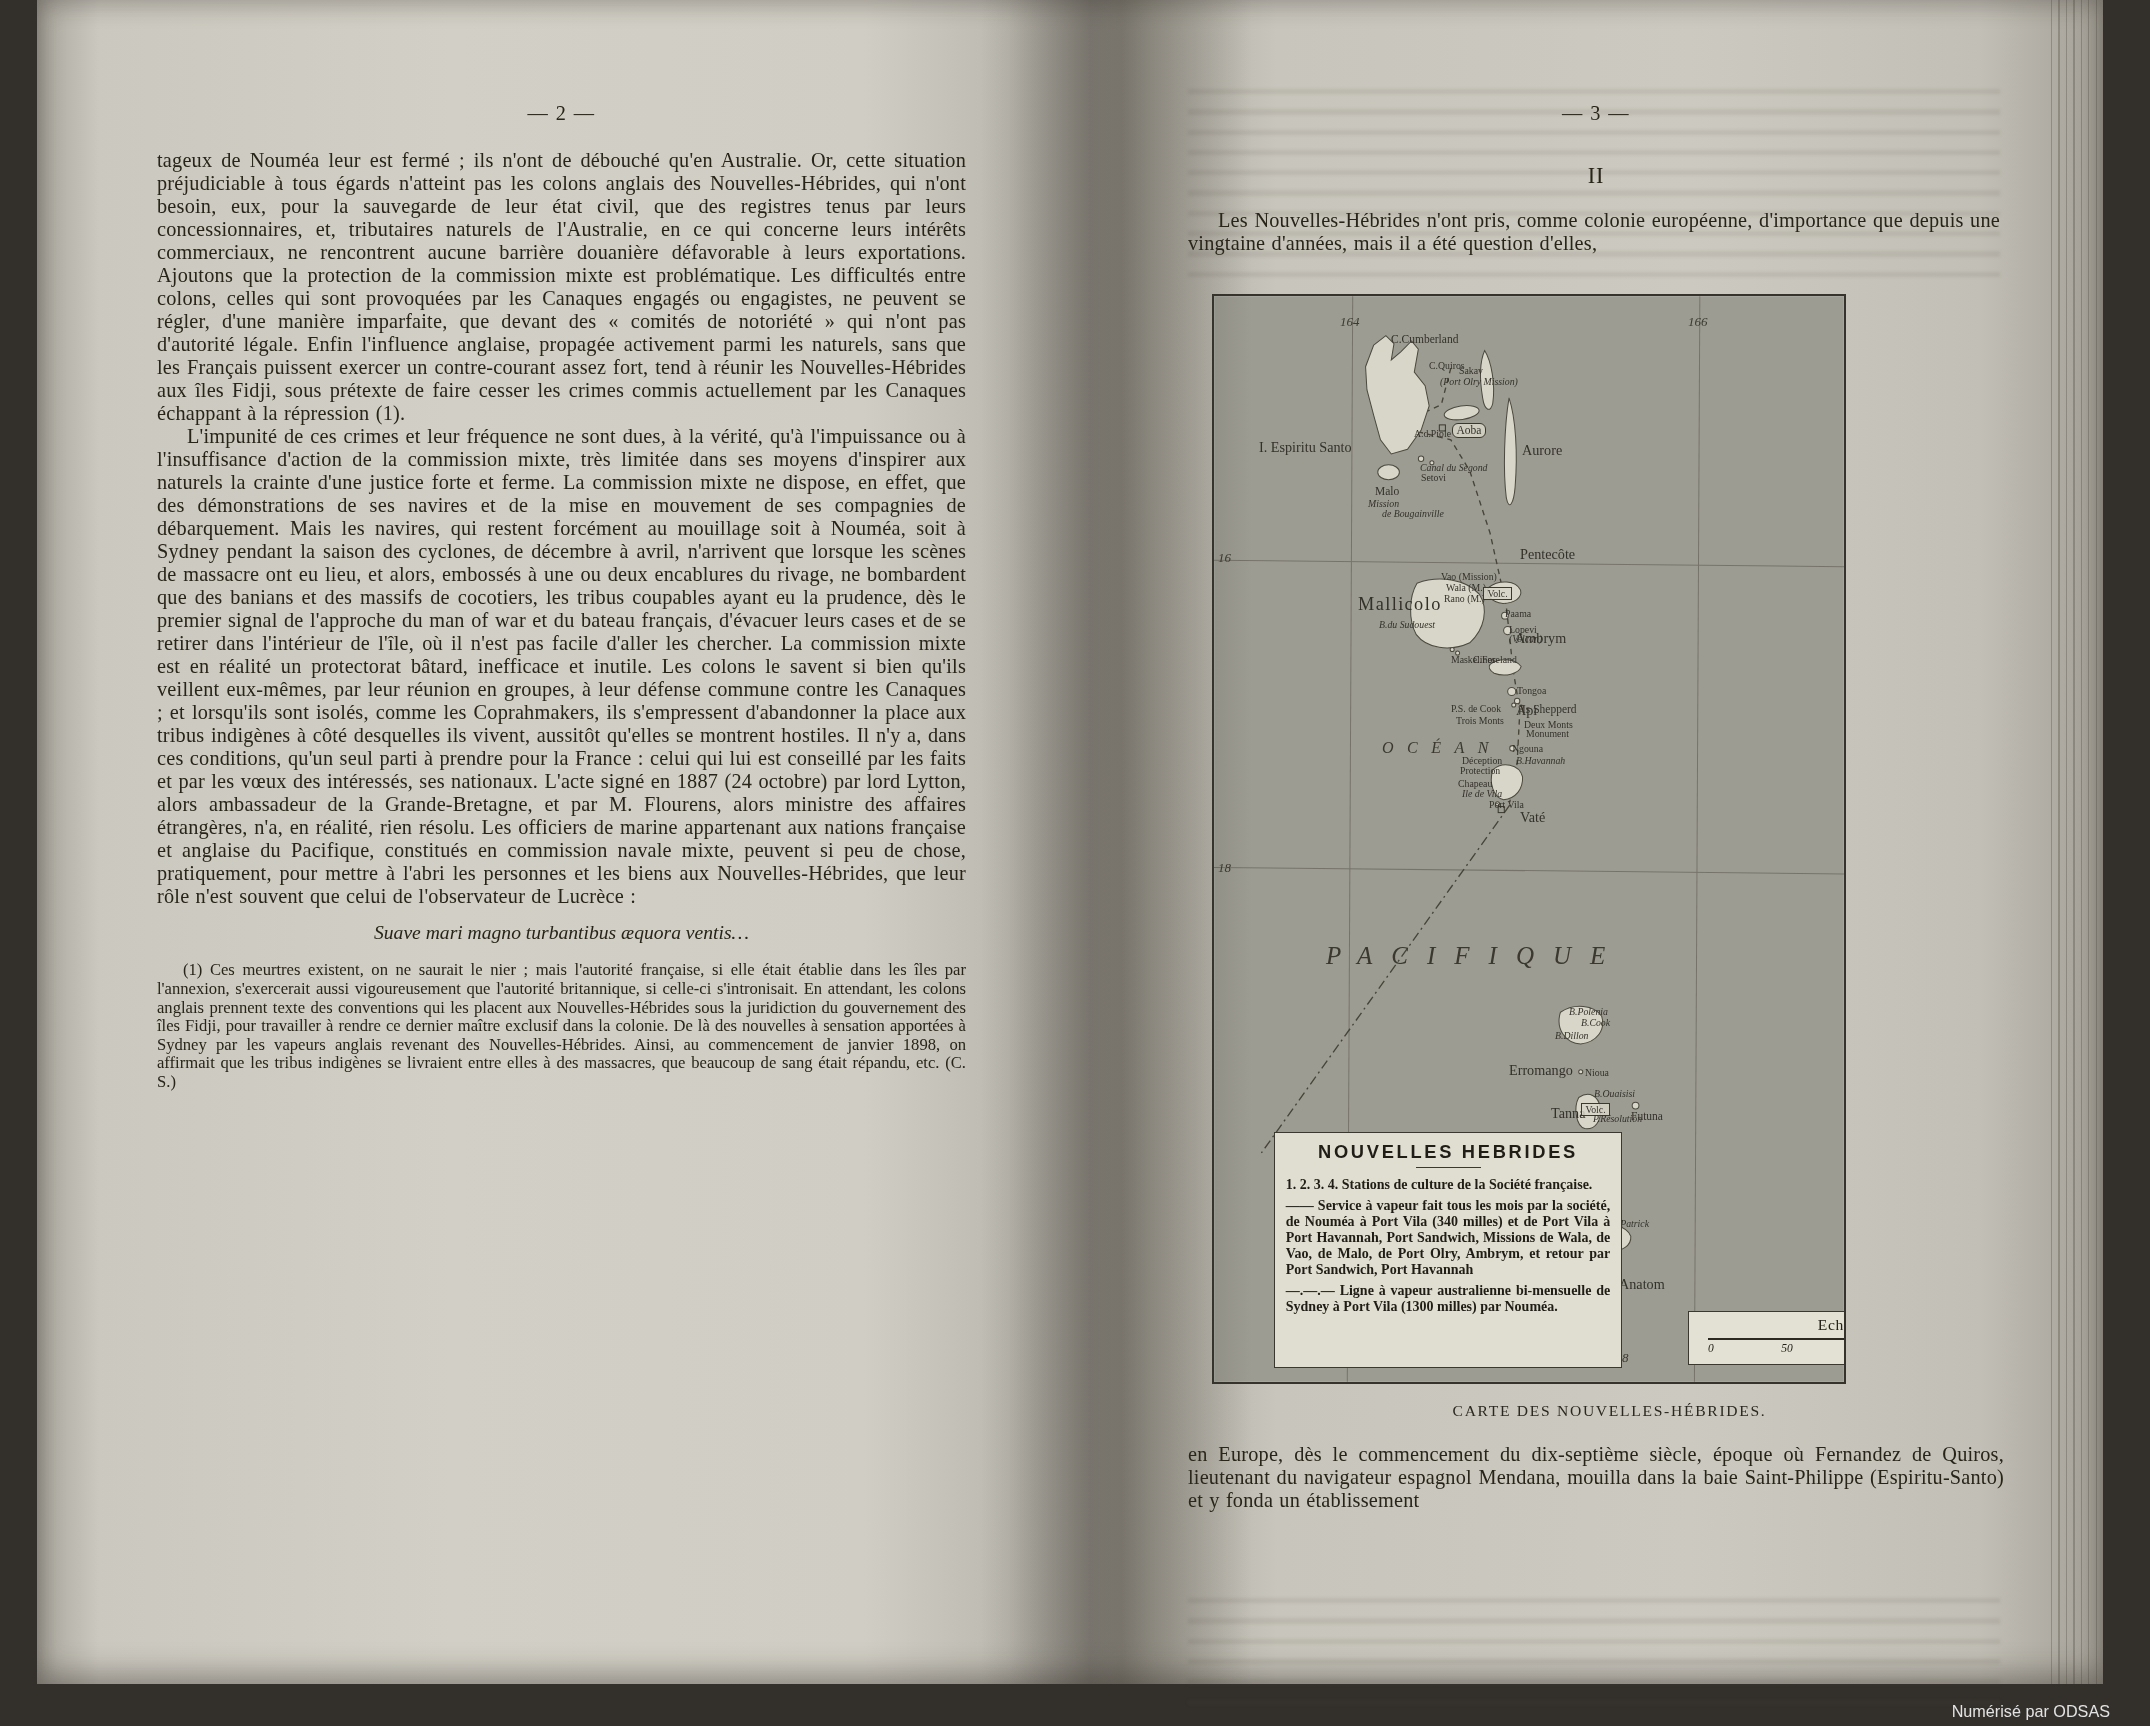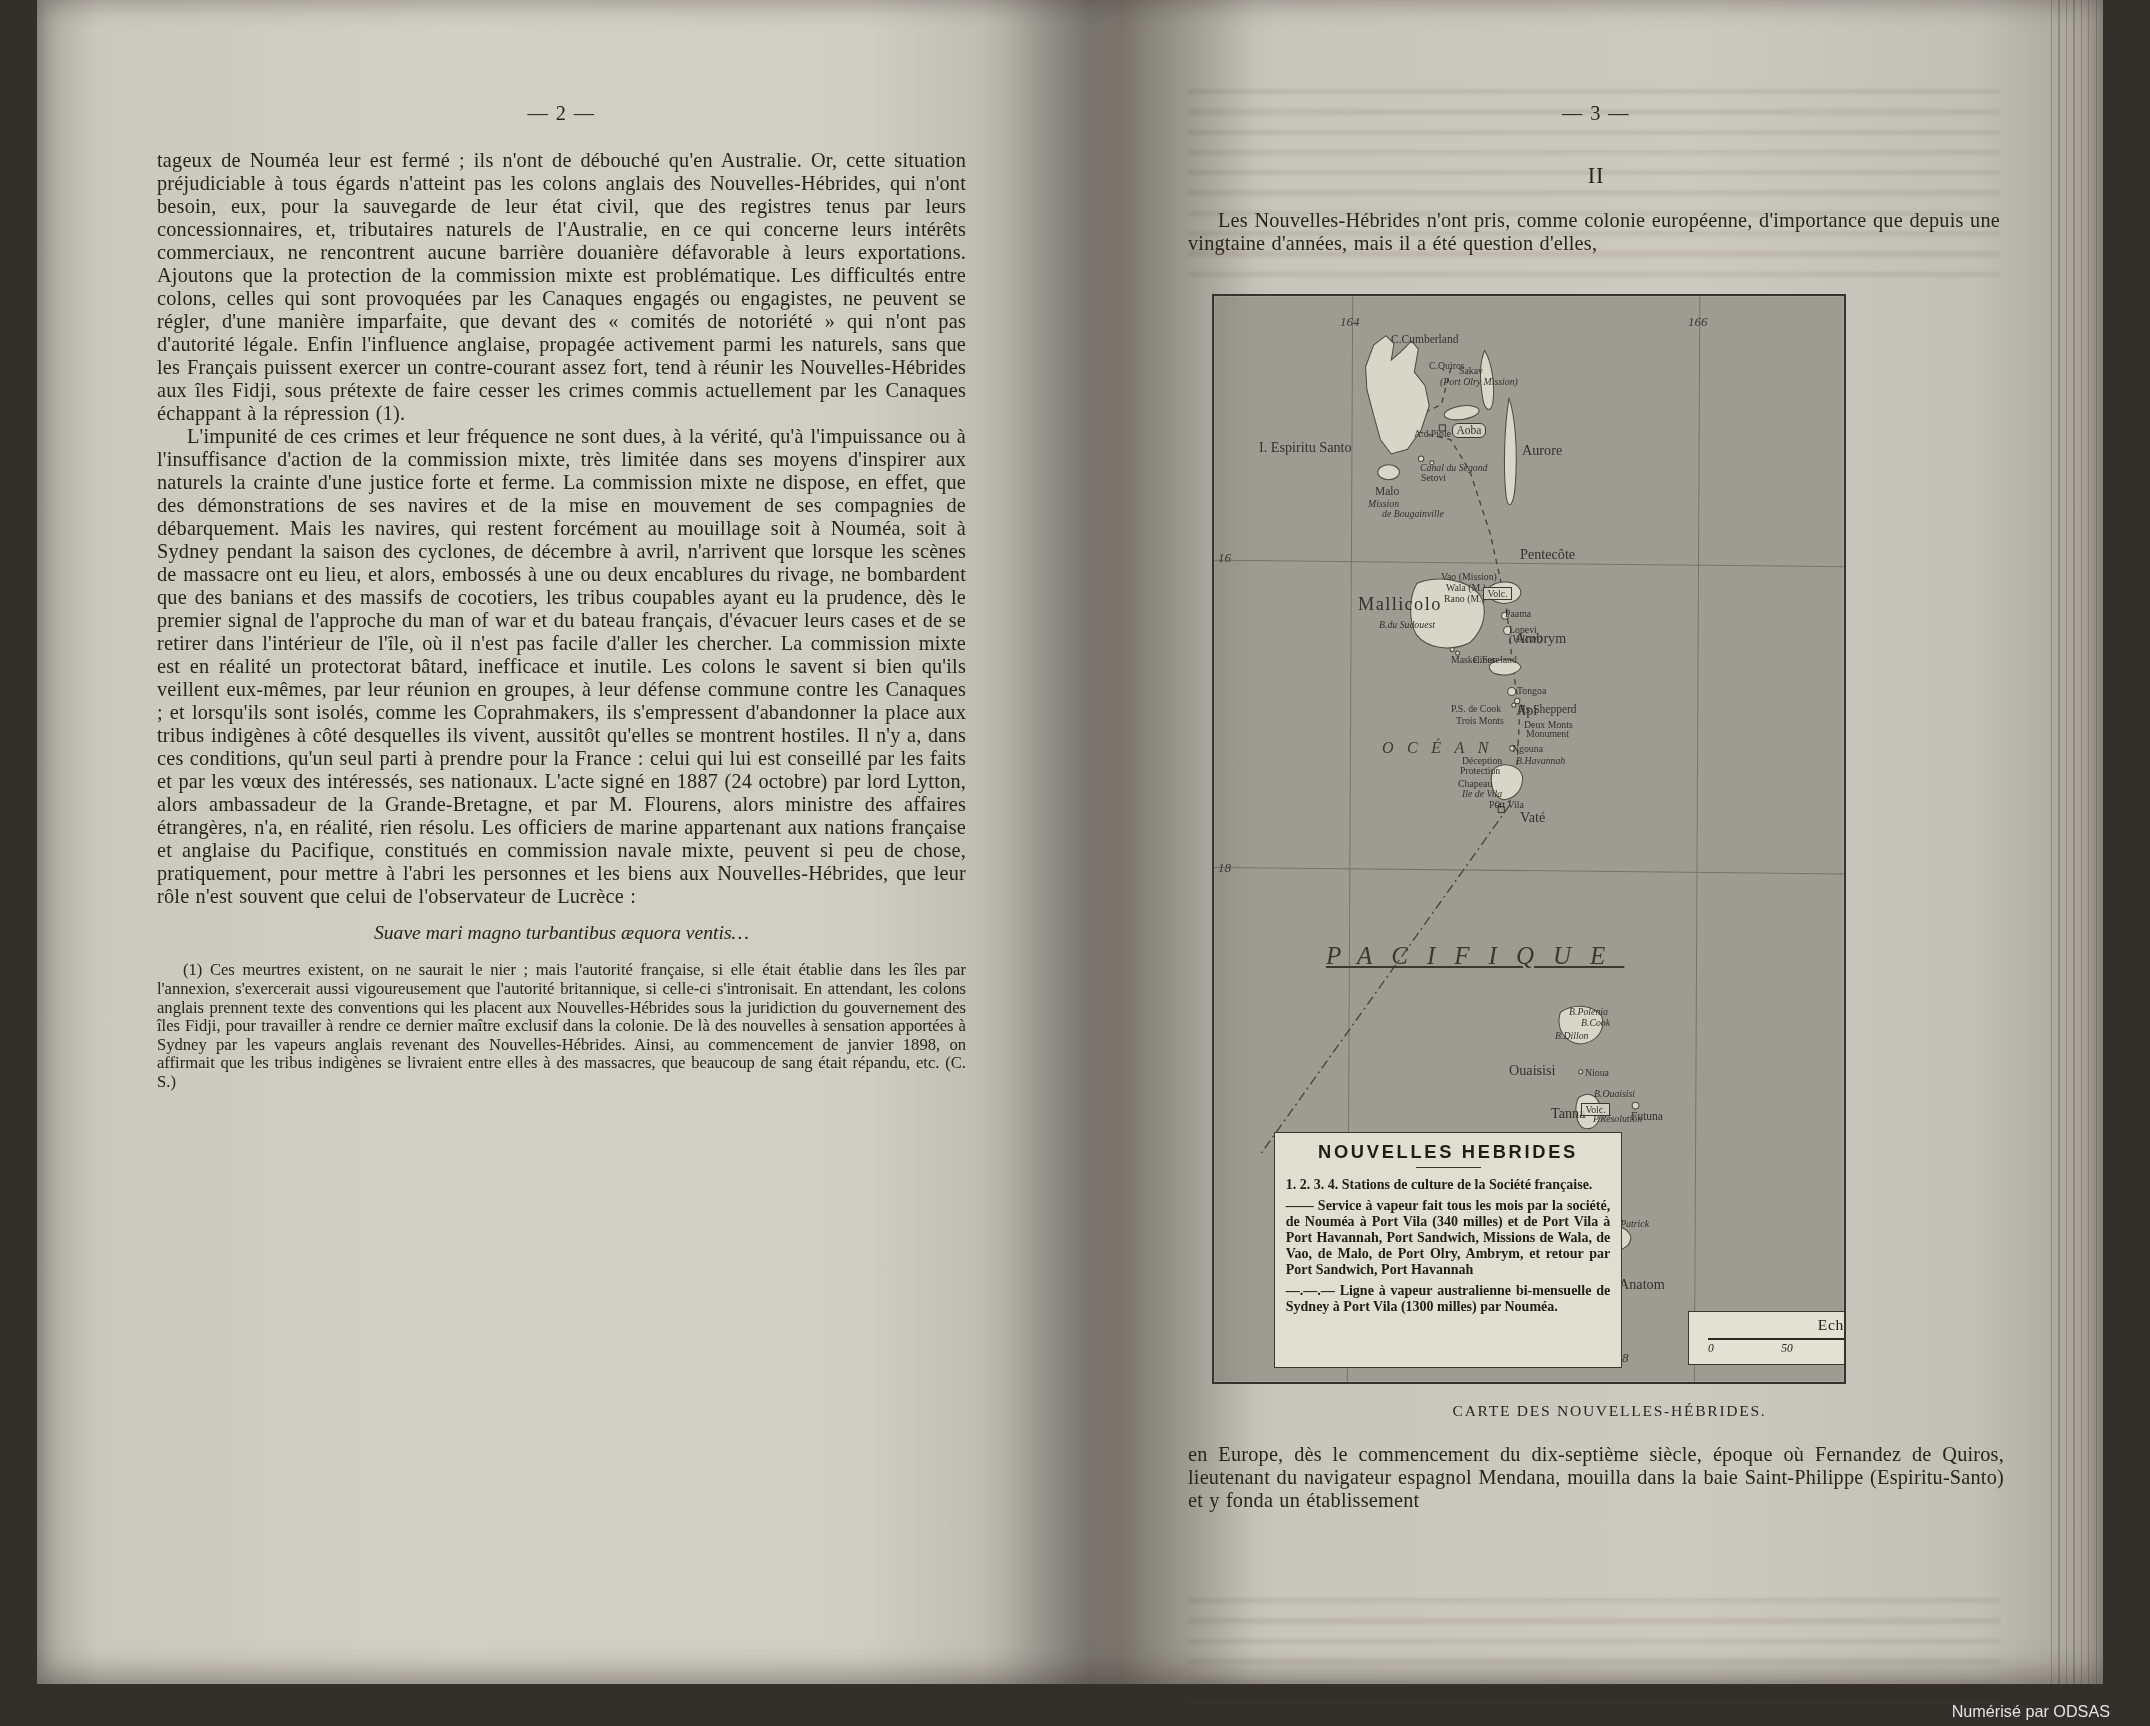--- a/index.html
+++ b/index.html
@@ -34,21 +34,21 @@
     box-shadow:0 0 0 0.7px rgba(255,255,255,.15) inset;}
   .map svg{position:absolute;left:0;top:0;width:791px;height:1086px;}
   .map-labels{position:absolute;left:0;top:0;width:791px;height:1086px;}
   .ml{position:absolute;color:#33312a;white-space:nowrap;line-height:1;}
   .xs{font-size:9.8px;} .sm{font-size:11.5px;} .md{font-size:14.2px;margin-top:44px;} 
   .lg{font-size:18.3px;letter-spacing:1.4px;}
   .it{font-style:italic;}
   .coord{font-size:13px;font-style:italic;color:#3c3a32;}
   .boxed{border:1px solid #3a382f;padding:0.7px 3.4px;background:rgba(216,214,200,.85);}
   .ocean{font-size:16px;letter-spacing:13.5px;font-style:italic;color:#3b392f;}
-  .pacifique{font-size:25px;letter-spacing:19px;font-style:italic;color:#3b392f;text-decoration:underline;}
+  .pacifique{font-size:25px;letter-spacing:19px;font-style:italic;color:#3b392f;}
 
   .legend{position:absolute;left:60px;top:836px;width:348px;height:236px;background:#e0ded1;
     border:1.4px solid #3a382f;box-sizing:border-box;padding:8.1px 10.8px;color:#1f1d15;}
   .legend-title{text-align:center;font-weight:bold;font-size:18.3px;letter-spacing:2.7px;font-family:"Liberation Sans","DejaVu Sans",sans-serif;}
   .legend-sep{width:65px;height:0;border-bottom:1.7px solid #3a382f;margin:4.1px auto 8.1px auto;}
   .legend-line{font-size:14px;line-height:16px;font-weight:bold;text-align:justify;margin:0 0 5.4px 0;}
 
   .scalebox{position:absolute;left:474px;top:1015px;width:311px;height:54px;background:#e3e1d4;
     border:1.4px solid #3a382f;box-sizing:border-box;padding-top:4.1px;color:#23211a;}
   .scale-title{text-align:center;font-size:15.6px;letter-spacing:0.7px;}
@@ -183,21 +183,21 @@
             <span class="ml xs" style="left: 248px; top: 460px;">Déception</span>
             <span class="ml xs" style="left: 246px; top: 470px;">Protection</span>
             <span class="ml xs it" style="left: 302px; top: 460px;">B.Havannah</span>
             <span class="ml md" style="left: 306px; top: 470px;">Vaté</span>
             <span class="ml xs" style="left: 244px; top: 483px;">Chapeau</span>
             <span class="ml xs it" style="left: 248px; top: 493px;">Ile de Vila</span>
             <span class="ml xs" style="left: 275px; top: 504px;">Port Vila</span>
             <span class="ml coord" style="left: 4.1px; top: 565px;">18</span>
             <span class="ml coord" style="left: 774px; top: 571px;">18</span>
             <span class="ml pacifique" style="left: 112px; top: 647px;">PACIFIQUE</span>
-            <span class="ml md" style="left: 295px; top: 723px;">Ouaisisi</span>
+            <span class="ml md" style="left: 295px; top: 723px;">Erromango</span>
             <span class="ml xs it" style="left: 355px; top: 711px;">B.Polenia</span>
             <span class="ml xs it" style="left: 367px; top: 722px;">B.Cook</span>
             <span class="ml xs it" style="left: 341px; top: 735px;">B.Dillon</span>
             <span class="ml xs" style="left: 371px; top: 772px;">Nioua</span>
             <span class="ml md" style="left: 337px; top: 766px;">Tanna</span>
             <span class="ml xs it" style="left: 380px; top: 793px;">B.Ouaisisi</span>
             <span class="ml xs boxed" style="left: 367px; top: 807px;">Volc.</span>
             <span class="ml xs it" style="left: 379px; top: 818px;">P.Résolution</span>
             <span class="ml sm" style="left: 417px; top: 815px;">Futuna</span>
             <span class="ml coord" style="left: 774px; top: 858px;">20</span>

